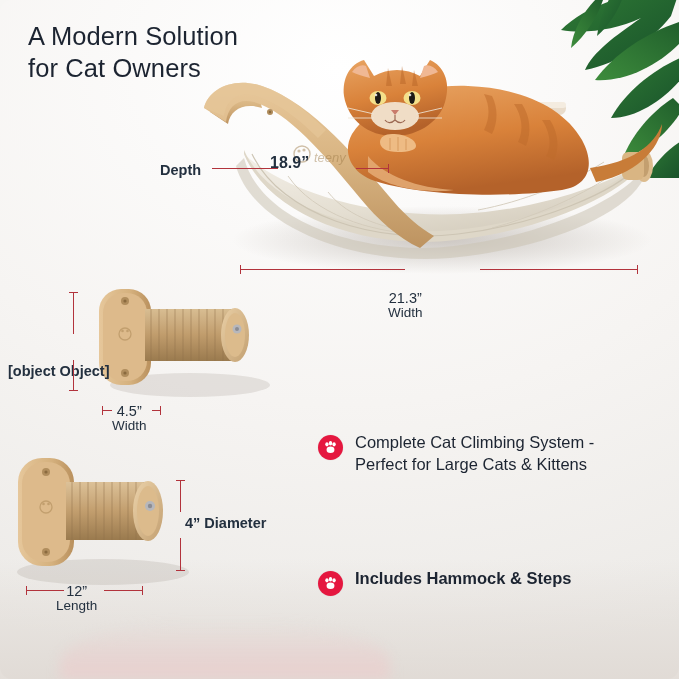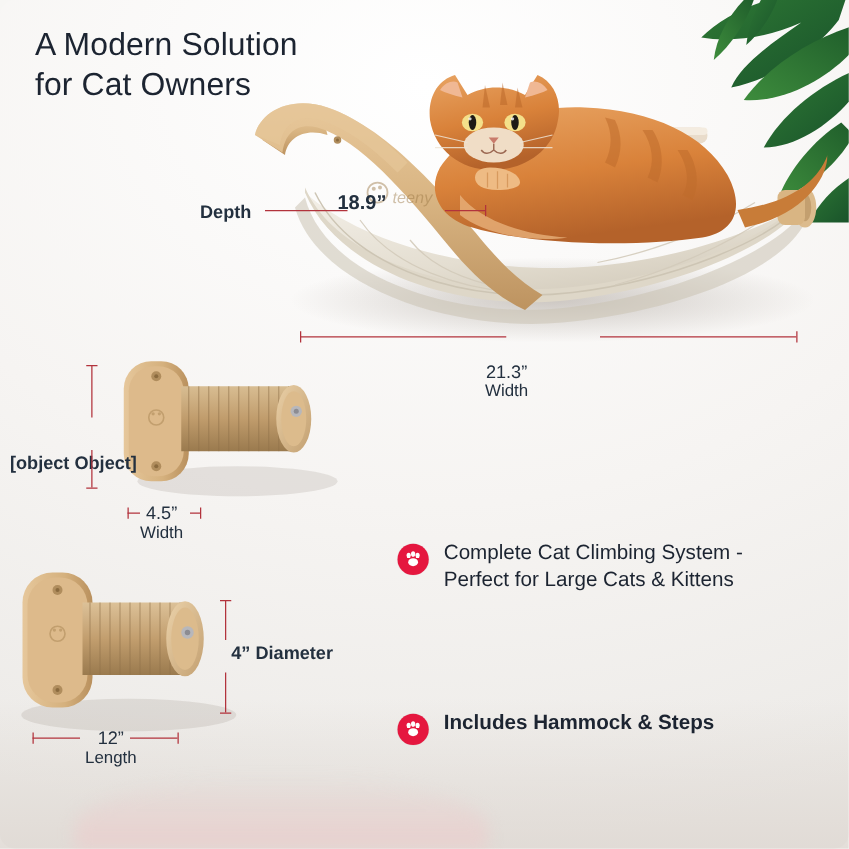--- a/index.html
+++ b/index.html
@@ -358,21 +358,21 @@
   </div>
 
   <div class="cap-h" style="left:176px;top:480px;"></div>
   <div class="line-v" style="left:180px;top:480px;height:32px;"></div>
   <div class="meas" style="left:185px;top:515px;">4”  Diameter</div>
   <div class="line-v" style="left:180px;top:538px;height:32px;"></div>
   <div class="cap-h" style="left:176px;top:570px;"></div>
 
   <div class="cap-v" style="left:26px;top:586px;"></div>
   <div class="line-h" style="left:26px;top:590px;width:38px;"></div>
-  <div class="mlabel" style="left:68px;top:583px;">
+  <div class="mlabel" style="left:56px;top:583px;">
     <span>12”</span>
     <span class="sub">Length</span>
   </div>
   <div class="line-h" style="left:104px;top:590px;width:38px;"></div>
   <div class="cap-v" style="left:142px;top:586px;"></div>
 
   <div class="bullet b1">
     <span class="paw-badge">
       <svg width="15" height="15" viewBox="0 0 16 16">
         <ellipse cx="4.2" cy="4.6" rx="1.8" ry="2.3" fill="#fff"></ellipse>

